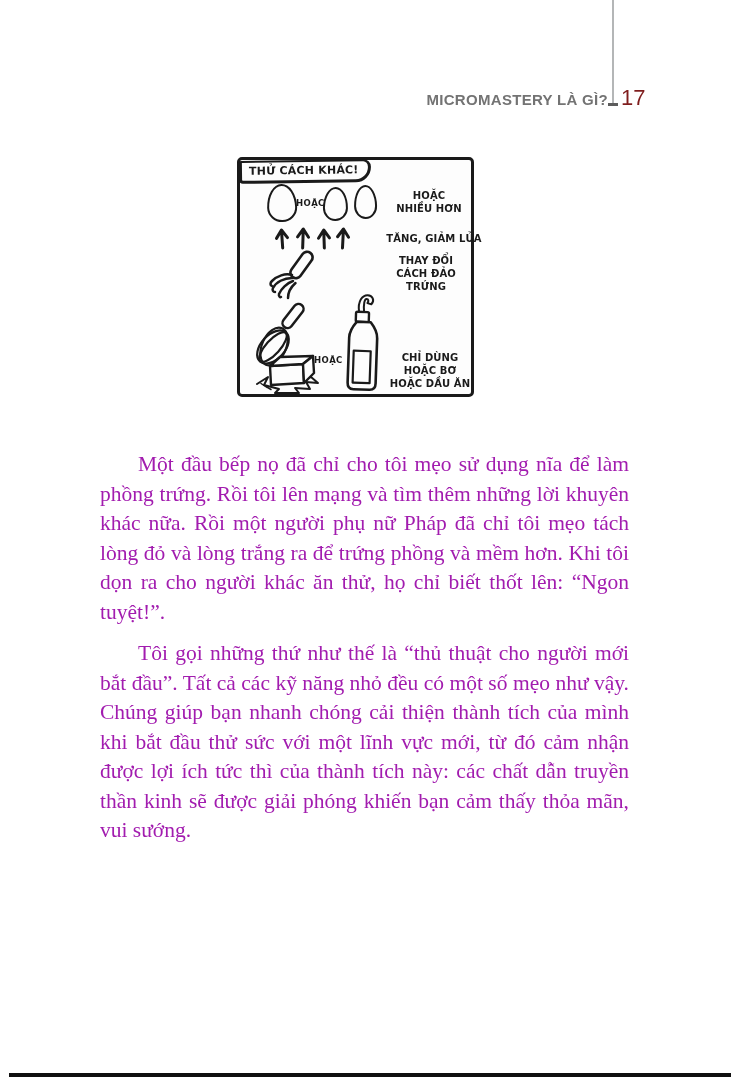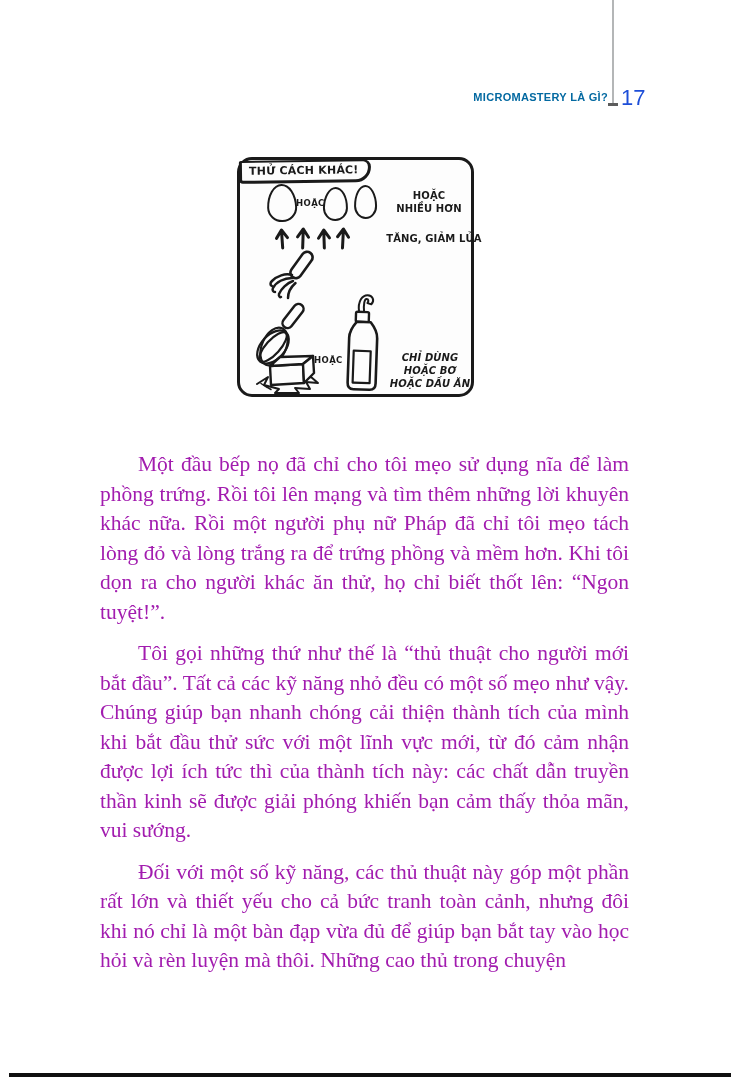--- a/index.html
+++ b/index.html
@@ -7,40 +7,40 @@
   .page {
     position:relative; width:731px; height:1080px;
     background:#ffffff; overflow:hidden;
     font-family:"Liberation Serif","DejaVu Serif",serif;
   }
 
   
   .header-title{
     position:absolute; top:91px; right:123px;
     font-family:"Liberation Sans","DejaVu Sans",sans-serif;
-    font-size:11px; font-weight:600; letter-spacing:.3px; color:#0369a1;
+    font-size:15px; font-weight:600; letter-spacing:.3px; color:#737373;
   }
   .header-rule{
     position:absolute; left:612px; top:0; width:2px; height:104px;
     background:#b4b6b7;
   }
   .header-rule-tick{
     position:absolute; left:608px; top:103px; width:10px; height:3px;
     background:#5c5c5c;
   }
   .page-number{
     position:absolute; left:621px; top:85px;
     font-family:"Liberation Sans","DejaVu Sans",sans-serif;
-    font-size:22px; font-weight:500; color:#1d4ed8;
+    font-size:22px; font-weight:500; color:#7f1d1d;
   }
 
   
   .illustration{
     position:absolute; left:237px; top:157px; width:237px; height:240px;
-    border:3px solid #1a1a1a; border-radius:15px; background:#fdfdfd;
+    border:3px solid #1a1a1a; border-radius:5px; background:#fdfdfd;
   }
   .comic{
     font-family:"DejaVu Sans","Liberation Sans",sans-serif;
     font-weight:700; color:#1a1a1a;
   }
   .banner{
     position:absolute; left:-1px; top:0px;
     padding:2px 9px 3px 7px;
     border:3px solid #1a1a1a; border-top-width:2px;
     border-radius:2px 8px 16px 4px;
@@ -117,20 +117,22 @@
 
     <div class="icon-wrap" style="left:23px; top:91px;">
       <svg width="54" height="52" viewBox="0 0 54 52" fill="none" stroke="#1a1a1a" stroke-linecap="round" stroke-linejoin="round">
         <rect x="33" y="-1" width="11" height="30" rx="5.5" transform="rotate(36 38.5 14)" fill="#fdfdfd" stroke-width="2.6"></rect>
         <path d="M29,24 C22,22 14,25 9,30 C7,32 7,34 9,35" stroke-width="2.5"></path>
         <path d="M29,27 C21,27 13,31 10,37 C9,39 10,41 12,41" stroke-width="2.5"></path>
         <path d="M30,30 C24,32 18,38 16,43 C15.5,45 17,46.5 18,46" stroke-width="2.5"></path>
         <path d="M32.5,32 C28,36 25,42 25,47" stroke-width="2.5"></path>
       </svg>
     </div>
+    <div class="comic-label comic" style="left:140px; top:94px; width:92px;">THAY ĐỔI
+CÁCH ĐẢO TRỨNG</div>
 
     <div class="icon-wrap" style="left:14px; top:144px;">
       <svg width="52" height="66" viewBox="0 0 52 66" fill="none" stroke="#1a1a1a" stroke-linecap="round" stroke-linejoin="round">
         <rect x="34" y="-2" width="10" height="28" rx="5" transform="rotate(38 39 12)" fill="#fdfdfd" stroke-width="2.5"></rect>
         <ellipse cx="19" cy="43" rx="7" ry="19" transform="rotate(42 19 43)" stroke-width="2.2"></ellipse>
         <ellipse cx="19" cy="43" rx="12" ry="19.5" transform="rotate(42 19 43)" stroke-width="2.2"></ellipse>
         <ellipse cx="20" cy="42.5" rx="12" ry="20" transform="rotate(24 20 42.5)" stroke-width="2.2"></ellipse>
       </svg>
     </div>
 
@@ -145,25 +147,24 @@
     </div>
     <div class="or-small comic" style="left:74px; top:195px;">HOẶC</div>
     <div class="icon-wrap" style="left:104px; top:133px; transform:rotate(2deg);">
       <svg width="38" height="100" viewBox="0 0 38 100" fill="none" stroke="#1a1a1a" stroke-linecap="round" stroke-linejoin="round">
         <path d="M14,19 C12,8 17,2 22,2 C27,2 29.5,7 26,11 L22,10 C23.5,8 23,6 21,6 C19,6 18,11 19,19 Z" fill="#fdfdfd" stroke-width="2"></path>
         <rect x="11" y="19" width="13" height="10" rx="1.5" fill="#fdfdfd" stroke-width="2.4"></rect>
         <path d="M12,29 C7,35 5,39 5,45 L5,90 C5,94.5 7,96.5 11,96.5 L27,96.5 C31,96.5 33,94.5 33,90 L33,45 C33,39 31,35 26,29 Z" fill="#fdfdfd" stroke-width="2.6"></path>
         <path d="M10,58 L27,58 L27,90 L10,90 Z" stroke-width="2.2"></path>
       </svg>
     </div>
-    <div class="comic-label comic" style="left:148px; top:191px; width:84px;font-style:italic;">CHỈ DÙNG
+    <div class="comic-label comic" style="left:148px; top:191px; width:84px;">CHỈ DÙNG
 HOẶC BƠ
 HOẶC DẦU ĂN</div>
   </div>
 
   <div class="body-text">
     <p>Một đầu bếp nọ đã chỉ cho tôi mẹo sử dụng nĩa để làm phồng trứng. Rồi tôi lên mạng và tìm thêm những lời khuyên khác nữa. Rồi một người phụ nữ Pháp đã chỉ tôi mẹo tách lòng đỏ và lòng trắng ra để trứng phồng và mềm hơn. Khi tôi dọn ra cho người khác ăn thử, họ chỉ biết thốt lên: “Ngon tuyệt!”.</p>
     <p>Tôi gọi những thứ như thế là “thủ thuật cho người mới bắt đầu”. Tất cả các kỹ năng nhỏ đều có một số mẹo như vậy. Chúng giúp bạn nhanh chóng cải thiện thành tích của mình khi bắt đầu thử sức với một lĩnh vực mới, từ đó cảm nhận được lợi ích tức thì của thành tích này: các chất dẫn truyền thần kinh sẽ được giải phóng khiến bạn cảm thấy thỏa mãn, vui sướng.</p>
-    <p>Đối với một số kỹ năng, các thủ thuật này góp một phần rất lớn và thiết yếu cho cả bức tranh toàn cảnh, nhưng đôi khi nó chỉ là một bàn đạp vừa đủ để giúp bạn bắt tay vào học hỏi và rèn luyện mà thôi. Những cao thủ trong chuyện</p>
   </div>
 
   <div class="bottom-bar"></div>
 </div>
 
 </body></html>

